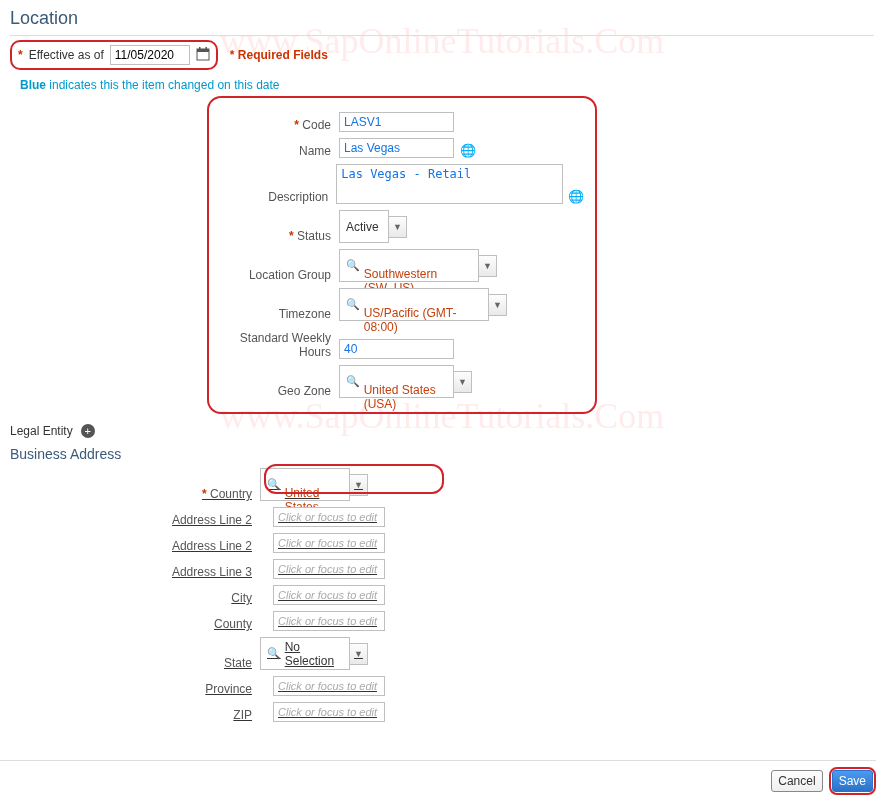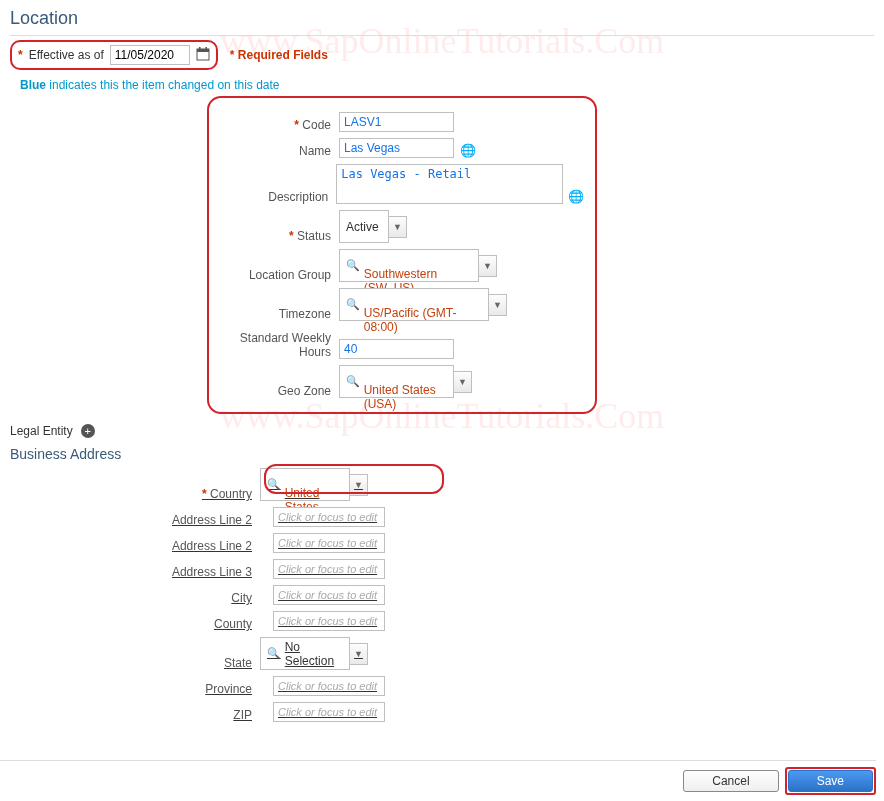--- a/index.html
+++ b/index.html
@@ -174,34 +174,34 @@
     align-items: center;
     border-top: 1px solid #ddd;
     width: 100%;
     justify-content: flex-end;
     padding-top: 6px;
   }
   .btn {
     border: 1px solid #888;
     background: linear-gradient(#fdfdfd,#efefef);
     height: 22px;
-    padding: 0 28px;
+    padding: 0 6px;
     font-size: 12px;
     border-radius: 3px;
     cursor: pointer;
     color: #333;
   }
   .btn-primary {
     border: 1px solid #2a72c8;
     background: linear-gradient(#4b9af1,#2a72c8);
     color: #fff;
   }
   .annot-save {
     border: 2px solid #d2232a;
-    border-radius: 3px;
+    border-radius: 8px;
     padding: 1px;
     display: inline-flex;
   }
 </style>
 </head>
 <body>
 
 <div class="watermark wm1">www.SapOnlineTutorials.Com</div>
 <div class="watermark wm2">www.SapOnlineTutorials.Com</div>
 

